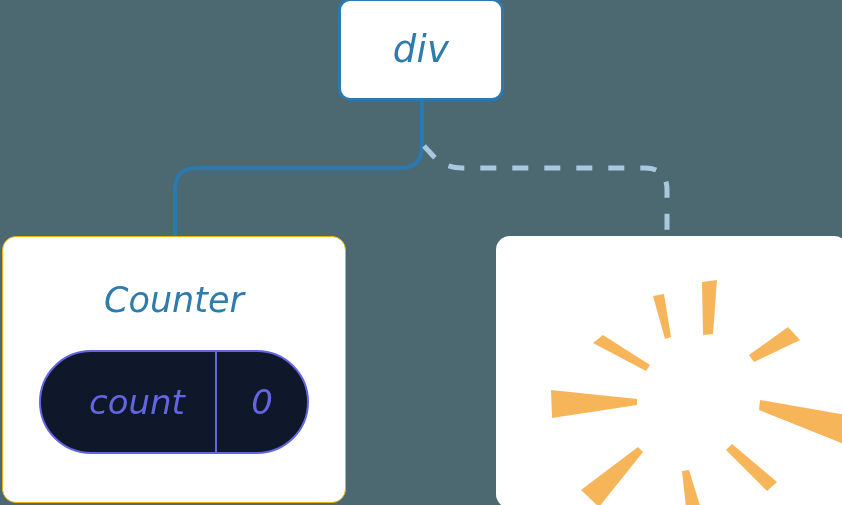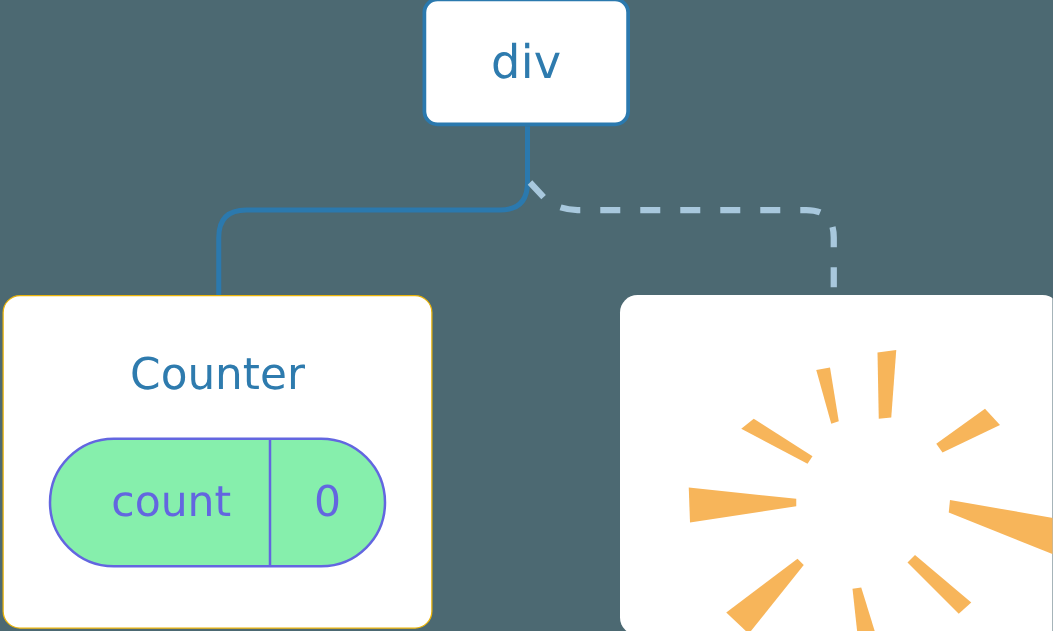--- a/index.html
+++ b/index.html
@@ -14,20 +14,21 @@
     background: #4c6972;
     font-family: "DejaVu Sans", "Liberation Sans", sans-serif;
     -webkit-font-smoothing: antialiased;
   }
 
   #canvas {
     position: absolute;
     left: 0; top: 0;
     width: 842px;
     height: 407px;
+    font-style: italic;
   }
 
   
   #connectors {
     position: absolute;
     left: 0; top: 0;
     width: 842px;
     height: 505px;
     z-index: 1;
   }
@@ -91,21 +92,21 @@
   }
 
   
   .pill {
     position: relative;
     display: flex;
     align-items: stretch;
     height: 104px;
     border: 2.5px solid #6366e0;
     border-radius: 52px;
-    background: #86efac;
+    background: #0f172a;
   }
   .pill-key, .pill-value {
     display: flex;
     align-items: center;
     justify-content: center;
     color: #6366e0;
     font-size: 34px;
     font-weight: 400;
     line-height: 1;
   }

